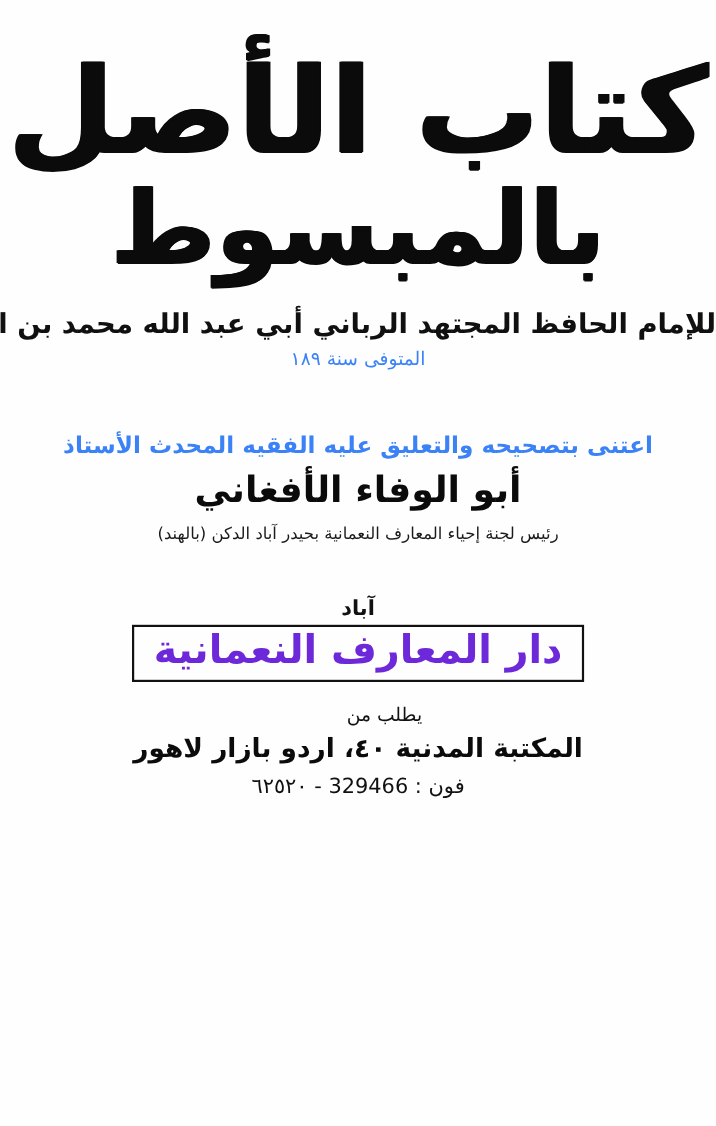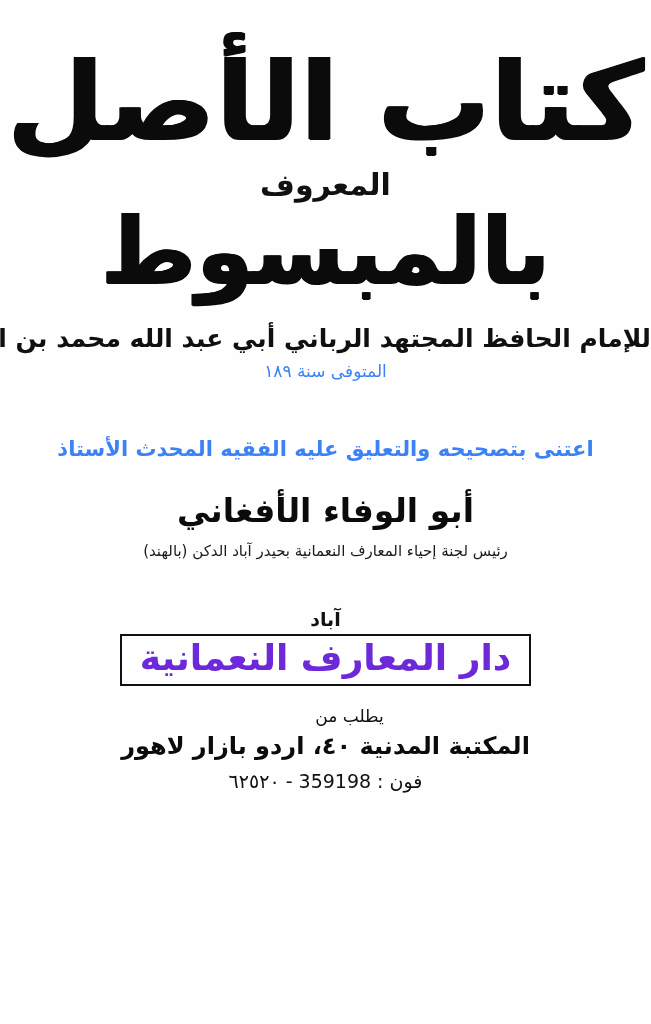--- a/index.html
+++ b/index.html
@@ -82,21 +82,21 @@
     text-align: center;
     width: 100%;
   }
   .editor-intro {
     font-size: 21px;
     color: #3b82f6;
     font-weight: bold;
     white-space: nowrap;
   }
   .editor-name {
-    margin-top: 30px;
+    margin-top: 8px;
     font-size: 33px;
     font-weight: bold;
     letter-spacing: 1px;
     color: #0b0b0b;
   }
   .editor-role {
     margin-top: 12px;
     font-size: 15px;
     color: #1a1a1a;
   }
@@ -151,21 +151,20 @@
     letter-spacing: 0.5px;
   }
 </style>
 </head>
 <body>
 
 <div class="page">
 
   <div class="title-block">
     <div class="title-main">كتاب الأصل</div>
-    <div class="title-known">المعروف</div>
     <div class="title-sub">بالمبسوط</div>
   </div>
 
   <div class="author-block">
     <div class="author-line">للإمام الحافظ المجتهد الرباني أبي عبد الله محمد بن الحسن الشيباني</div>
     <div class="death-line">المتوفى سنة ١٨٩</div>
   </div>
 
   <div class="editor-block">
     <div class="editor-intro">اعتنى بتصحيحه والتعليق عليه الفقيه المحدث الأستاذ</div>
@@ -176,16 +175,16 @@
   <div class="publisher-block">
     <div class="publisher-label">آباد</div>
     <div class="publisher-frame">
       <div class="publisher-name">دار المعارف النعمانية</div>
     </div>
   </div>
 
   <div class="distributor-block">
     <div class="distributor-label">يطلب من</div>
     <div class="distributor-name">المكتبة المدنية ٤٠، اردو بازار لاهور</div>
-    <div class="phone-line">فون : 359198 - ٦٢٥٢٠</div>
+    <div class="phone-line">فون : 329466 - ٦٢٥٢٠</div>
   </div>
 
 </div>
 
 </body></html>

